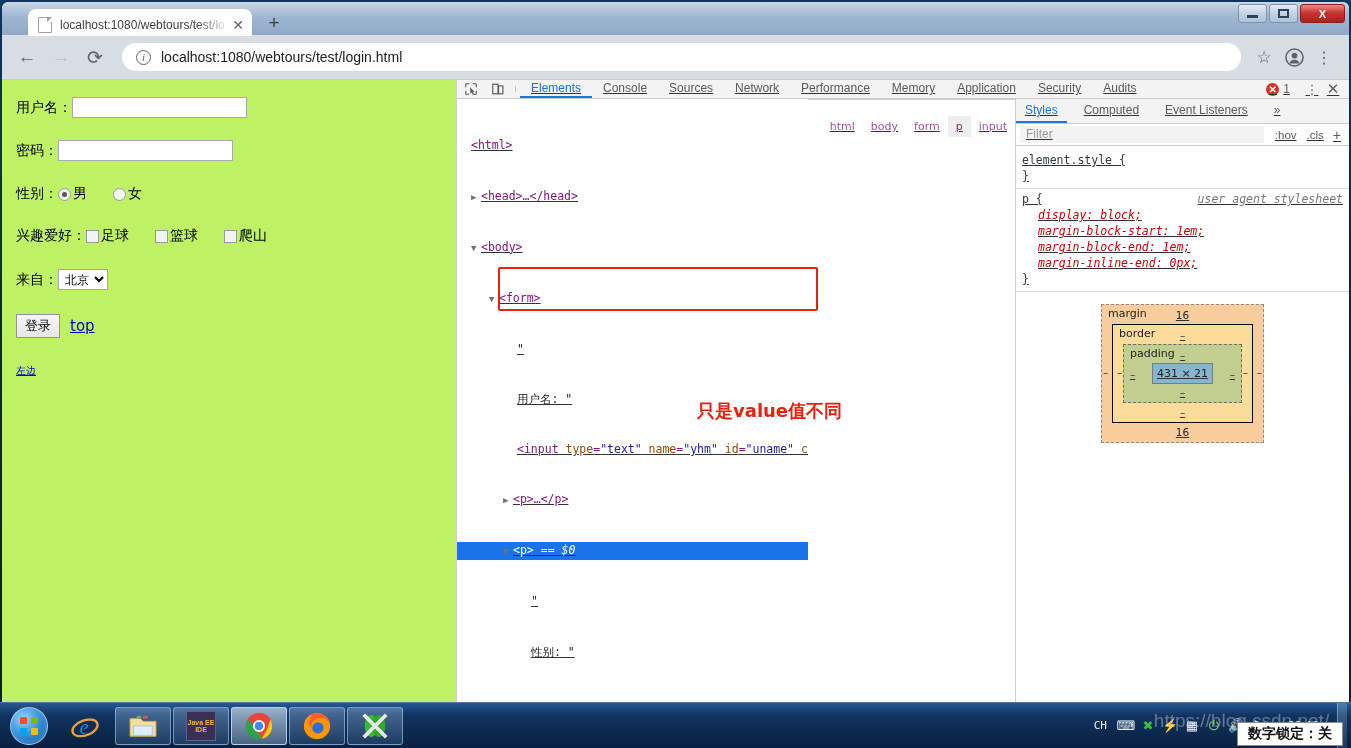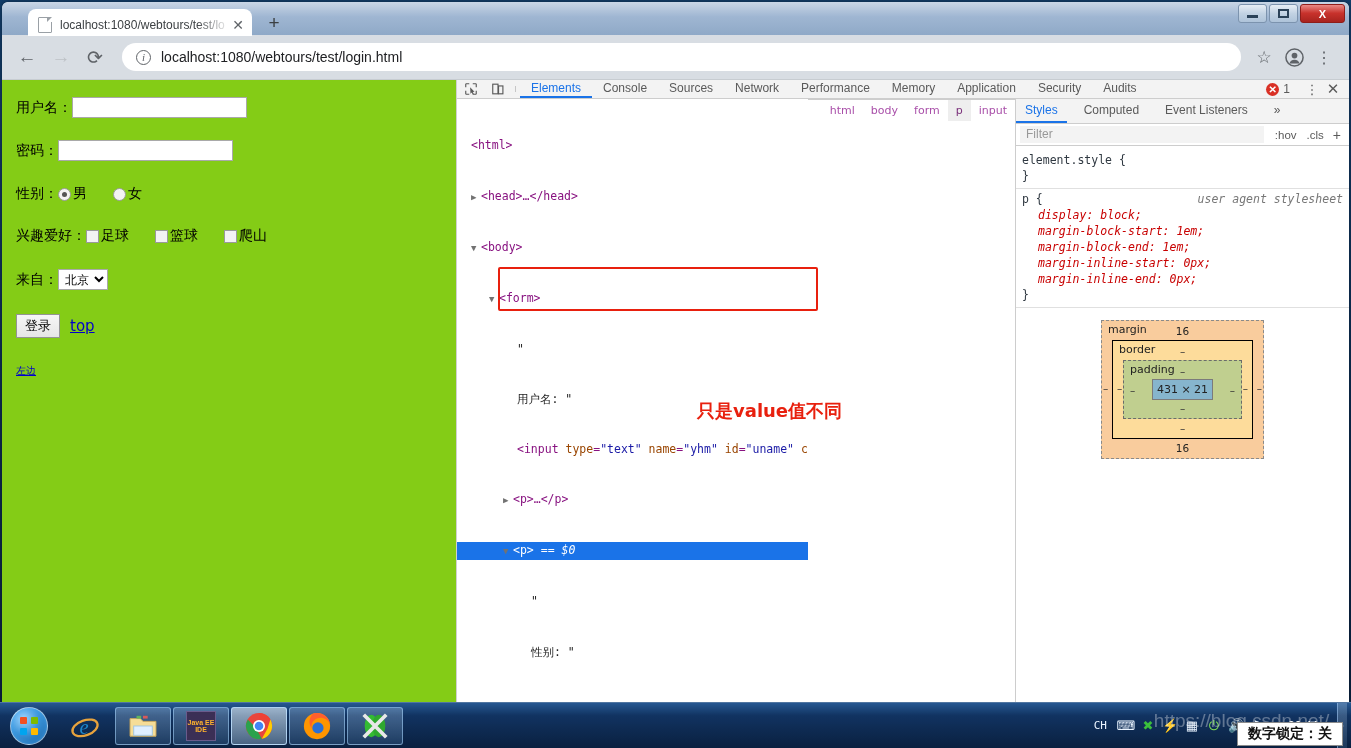--- a/index.html
+++ b/index.html
@@ -112,21 +112,21 @@
 
   
   #content {
     display: flex; height: 623px;
     background: #fff;
     border-top: 1px solid #c7ccd1;
   }
 
   
   #page {
-    width: 455px; flex: 0 0 455px; background: #84cc16;
+    width: 455px; flex: 0 0 455px; background: #bef264;
     position: relative; font-size: 14px; color: #000;
     border-right: 1px solid #d0d0d0;
     overflow: hidden;
     font-family: "DejaVu Sans", sans-serif;
   }
   #page .frow { padding: 0 0 0 14px; margin: 14px 0; display:flex; align-items:center; }
   #page input.text {
     border: 1px solid #a9a9a9; height: 21px; width: 175px;
     font-size: 13px; padding: 1px 2px; background:#fff;
   }
@@ -152,20 +152,21 @@
     font-family: "DejaVu Sans", sans-serif;
   }
   #page a.lnk { color: #0000cc; text-decoration: underline; margin-left: 10px; font-size: 15px;}
   #page a.lnk2 { color: #0000cc; font-size: 10px;}
 
   
   #devtools {
     flex: 1 1 auto; display: flex; flex-direction: column;
     background: #fff; font-size: 12px; color: #333;
     min-width: 0;
+    text-decoration: underline;
   }
   #dt-tabbar {
     height: 27px; display: flex; align-items: stretch;
     border-bottom: 1px solid #cdcdcd; background: #f3f3f3;
     font-size: 12px; color: #5a5a5a;
   }
   .dt-iconbtn { width: 27px; display:flex; align-items:center; justify-content:center; }
   .dt-sep { width:1px; background:#c6c6c6; margin: 6px 4px; }
   .dt-tab {
     padding: 0 11px; display:flex; align-items:center;
@@ -210,21 +211,21 @@
   .hl-box {
     position: absolute; border: 2px solid #e8200e; border-radius: 2px;
     pointer-events: none;
   }
   #annot {
     position: absolute; color: #e8200e; font-weight: bold; font-size: 18px;
     font-family: "DejaVu Sans", sans-serif;
   }
   #breadcrumb {
     height: 38px; border-top: 1px solid #cdcdcd; background: #fff;
-    display: flex; align-items: flex-start; font-size: 11px;
+    display: flex; align-items: flex-end; font-size: 11px;
     font-family: "DejaVu Sans", sans-serif; color: #a94fa9; padding-left: 14px;
   }
   .crumb { padding: 0 8px; line-height: 21px; }
   .crumb.active { background: #eeeeee; color: #7a2f7a; }
 
   
   #styles-pane {
     width: 333px; flex: 0 0 333px; display: flex; flex-direction: column;
     background: #fff; min-width: 0;
   }
@@ -560,21 +561,20 @@
               </div>
 
               <div class="rule ua">
                 <div class="head">
                   <span class="selname">p {</span>
                   <span class="origin">user agent stylesheet</span>
                 </div>
                 <div class="prop">display: block;</div>
                 <div class="prop">margin-block-start: 1em;</div>
                 <div class="prop">margin-block-end: 1em;</div>
-                <div class="prop">margin-inline-start: 0px;</div>
                 <div class="prop">margin-inline-end: 0px;</div>
                 <div class="selname">}</div>
               </div>
             </div>
 
             <div id="boxmodel-wrap">
               <div id="boxmodel">
                 <div class="bm-margin bm-layer">
                   <span class="bm-label">margin</span>
                   <div style="font-size:10.5px">16</div>

